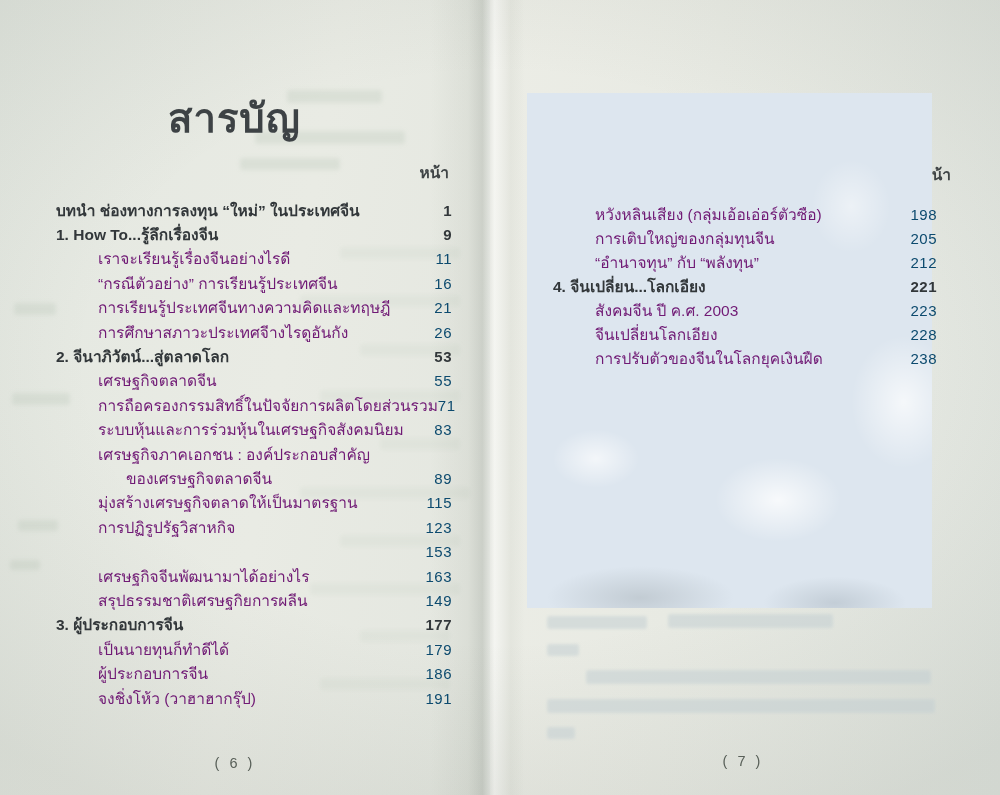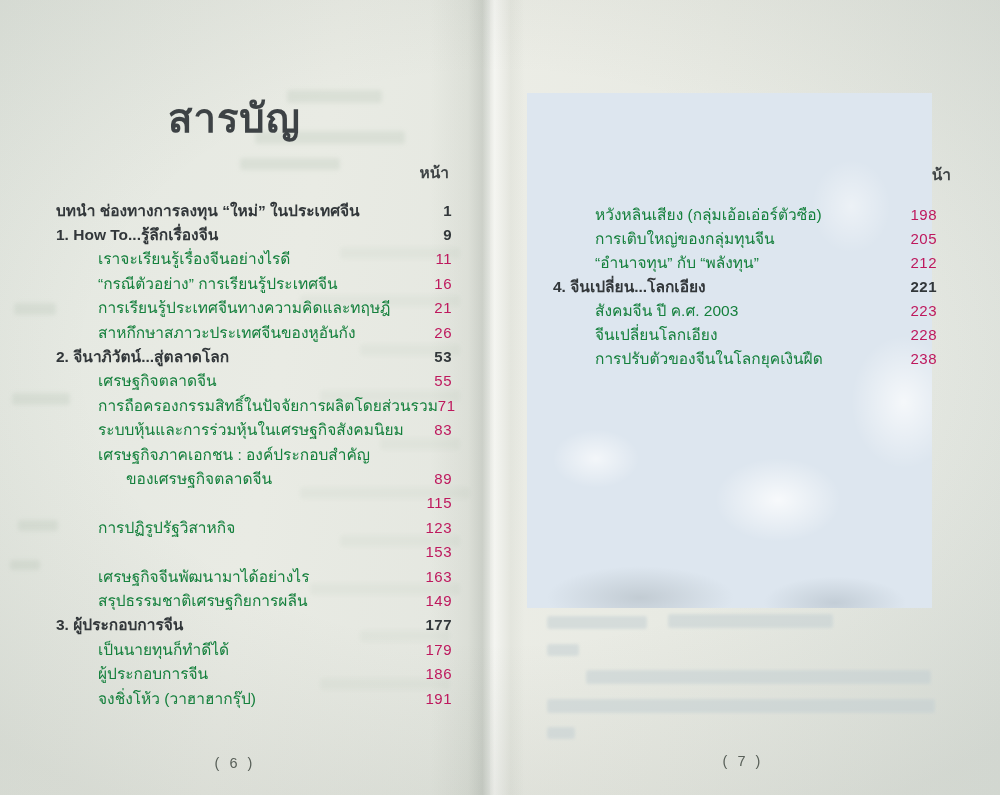--- a/index.html
+++ b/index.html
@@ -46,22 +46,22 @@
     font-size:15.5px;font-weight:600;color:#3f4446;
   }
   .col-header.left{top:160px;left:300px;width:149px;text-align:right;}
   .col-header.right{top:162px;left:800px;width:151px;text-align:right;}
   .toc-list{position:absolute;z-index:3;}
   #left-toc{left:40px;top:198px;width:396px;margin-left:16px;}
   #right-toc{left:553px;top:202px;width:384px;}
   .toc-row{display:flex;align-items:center;white-space:nowrap;}
   #left-toc .toc-row{height:24.4px;}
   #right-toc .toc-row{height:24px;}
-  .toc-label{font-size:15.5px;color:#15803d;}
-  .toc-page{margin-left:auto;font-size:15px;color:#be185d;letter-spacing:0.5px;}
+  .toc-label{font-size:15.5px;color:#701a75;}
+  .toc-page{margin-left:auto;font-size:15px;color:#0c4a6e;letter-spacing:0.5px;}
   .toc-row.lvl1{padding-left:42px;}
   .toc-row.lvl2{padding-left:70px;justify-content:flex-end;}
   .toc-row.bold .toc-label,.toc-row.bold .toc-page{font-weight:700;color:#32373a;}
   .folio{
     position:absolute;
     font-size:14.5px;color:#596059;letter-spacing:3px;z-index:3;
   }
   .folio.left{left:185px;top:755px;width:100px;text-align:center;}
   .folio.right{left:693px;top:753px;width:100px;text-align:center;}
   .showthrough{
@@ -137,21 +137,21 @@
       </div>
       <div class="toc-row lvl1">
         <span class="toc-label">“กรณีตัวอย่าง” การเรียนรู้ประเทศจีน</span>
         <span class="toc-page">16</span>
       </div>
       <div class="toc-row lvl1">
         <span class="toc-label">การเรียนรู้ประเทศจีนทางความคิดและทฤษฎี</span>
         <span class="toc-page">21</span>
       </div>
       <div class="toc-row lvl1">
-        <span class="toc-label">สาหกึกษาสภาวะประเทศจีนของหูอันกัง</span>
+        <span class="toc-label">การศึกษาสภาวะประเทศจีางไรดูอันกัง</span>
         <span class="toc-page">26</span>
       </div>
       <div class="toc-row lvl0 bold">
         <span class="toc-label">2.  จีนาภิวัตน์...สู่ตลาดโลก</span>
         <span class="toc-page">53</span>
       </div>
       <div class="toc-row lvl1">
         <span class="toc-label">เศรษฐกิจตลาดจีน</span>
         <span class="toc-page">55</span>
       </div>
@@ -165,20 +165,21 @@
       </div>
       <div class="toc-row lvl1">
         <span class="toc-label">เศรษฐกิจภาคเอกชน : องค์ประกอบสำคัญ</span>
         <span class="toc-page"></span>
       </div>
       <div class="toc-row lvl2">
         <span class="toc-label">ของเศรษฐกิจตลาดจีน</span>
         <span class="toc-page">89</span>
       </div>
       <div class="toc-row lvl1">
+        <span class="toc-label">มุ่งสร้างเศรษฐกิจตลาดให้เป็นมาตรฐาน</span>
         <span class="toc-page">115</span>
       </div>
       <div class="toc-row lvl1">
         <span class="toc-label">การปฏิรูปรัฐวิสาหกิจ</span>
         <span class="toc-page">123</span>
       </div>
       <div class="toc-row lvl1">
         <span class="toc-page">153</span>
       </div>
       <div class="toc-row lvl1">

